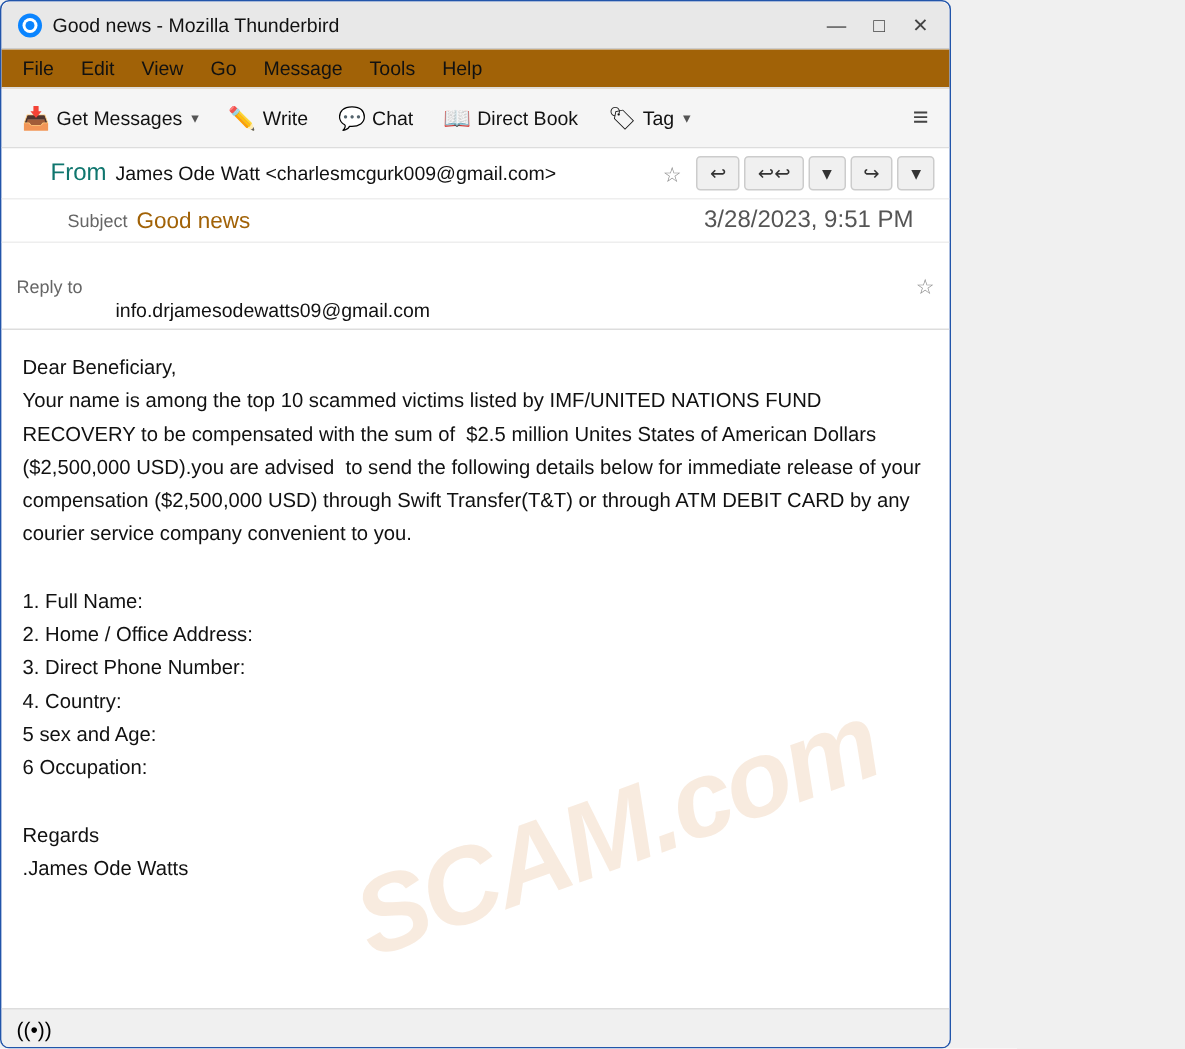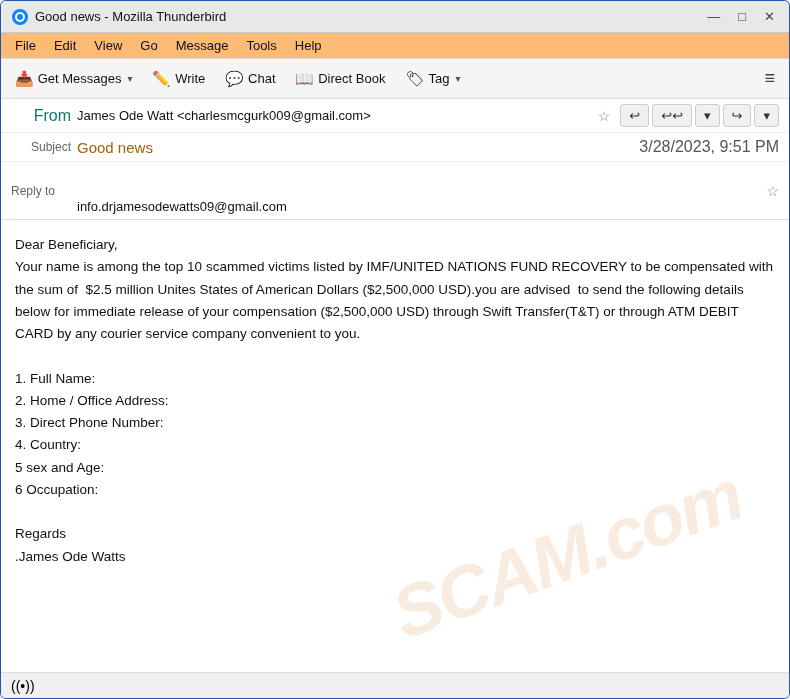--- a/index.html
+++ b/index.html
@@ -7,21 +7,21 @@
       font-family: -apple-system, 'Segoe UI', Arial, sans-serif;
       font-size: 13px;
       background: #f0f0f0;
       width: 790px;
       height: 699px;
       overflow: hidden;
     }
 
     
     .window {
-      width: 790px;
+      width: 634px;
       height: 699px;
       border: 1.5px solid #2255aa;
       border-radius: 6px;
       display: flex;
       flex-direction: column;
       background: #fff;
       overflow: hidden;
     }
 
     .title-bar {
@@ -61,21 +61,21 @@
       font-size: 13px;
       color: #444;
       cursor: pointer;
       padding: 0 4px;
       background: none;
       border: none;
     }
 
     
     .menu-bar {
-      background: #fdba74;
+      background: #a16207;
       border-bottom: 1px solid #ddd;
       display: flex;
       align-items: center;
       padding: 2px 6px;
       gap: 2px;
       min-height: 26px;
     }
 
     .menu-item {
       padding: 2px 8px;
@@ -175,21 +175,21 @@
 
     .timestamp {
       font-size: 12px;
       color: #555;
     }
 
     
     .subject-row {
       display: flex;
       align-items: center;
-      padding: 5px 10px;
+      padding: 5px 24px;
       border-bottom: 1px solid #eee;
     }
 
     .subject-label {
       color: #666;
       font-size: 12px;
       min-width: 60px;
       text-align: right;
       margin-right: 6px;
     }

